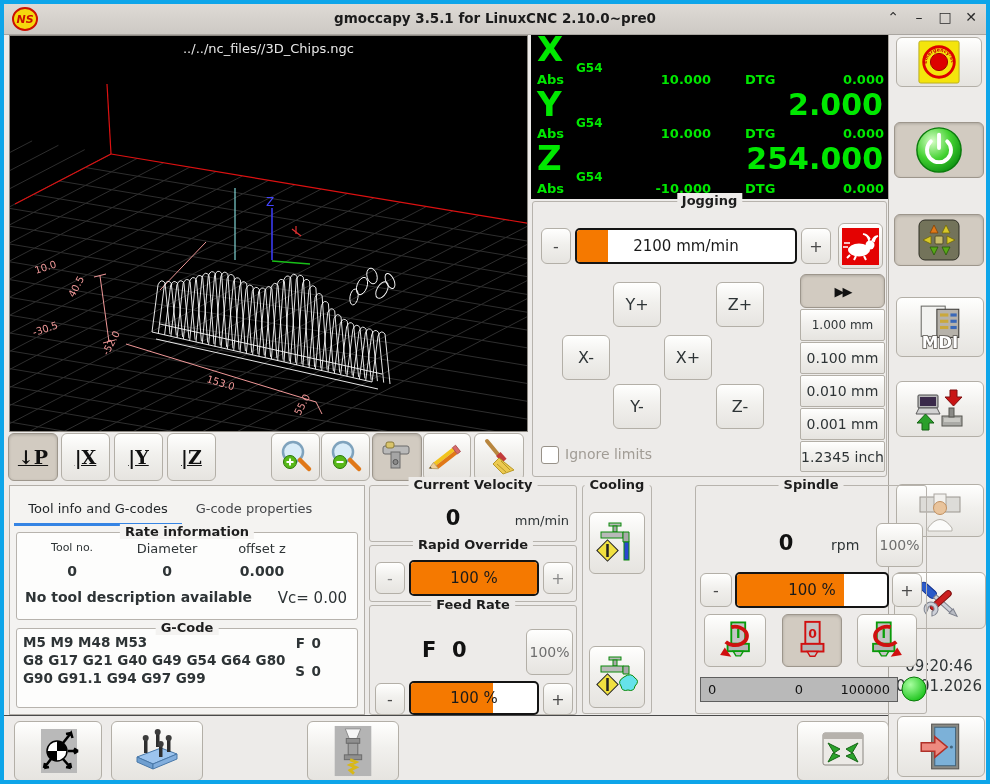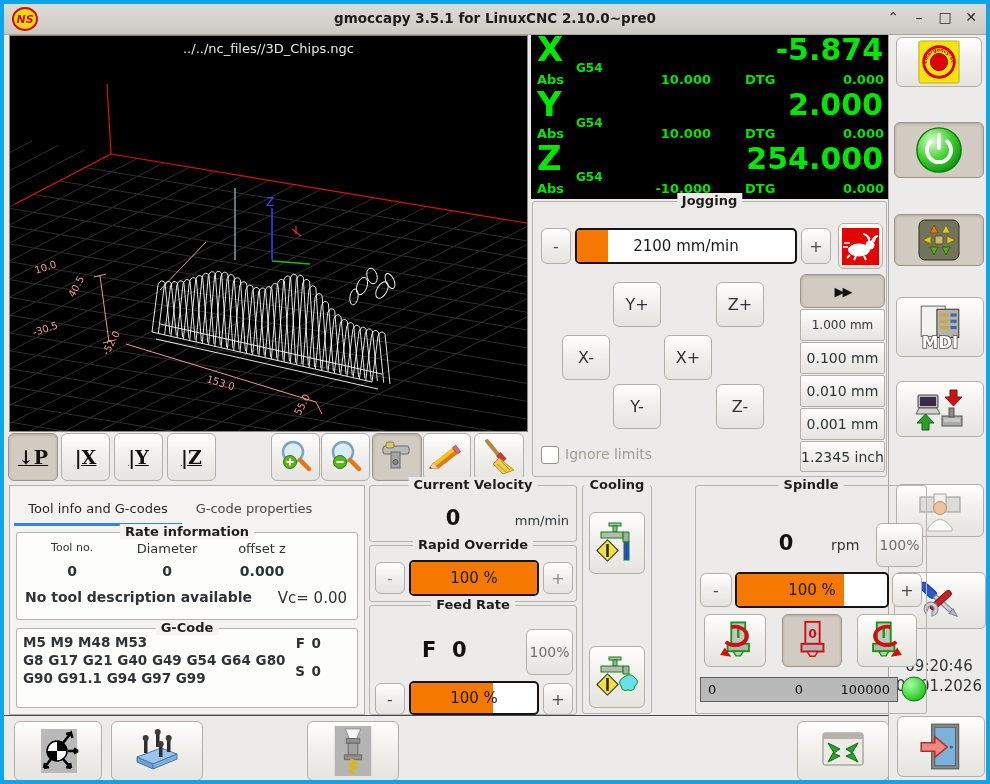--- a/index.html
+++ b/index.html
@@ -219,21 +219,20 @@
       <rect x="18" y="17" width="9" height="6" transform="rotate(48 22 20)" fill="#c23b3b"></rect>
       <path d="M20 21 L35 33 L24 37 L14 27 Z" fill="#ecc94f" stroke="#b89828"></path>
       <path d="M18 27 L27 35 M22 24 L31 33" stroke="#b89828" stroke-width="1"></path>
     </svg>
   </div>
 
   <div class="dro">
     <div class="dro-axis">
       <span class="letter">X</span>
       <span class="sys">G54</span>
-      <span class="val">-5.874</span>
       <div class="dro-sub">
         <span class="abslbl">Abs</span>
         <span class="absval">10.000</span>
         <span class="dtglbl">DTG</span>
         <span class="dtgval">0.000</span>
       </div>
     </div>
     <div class="dro-axis">
       <span class="letter">Y</span>
       <span class="sys">G54</span>

